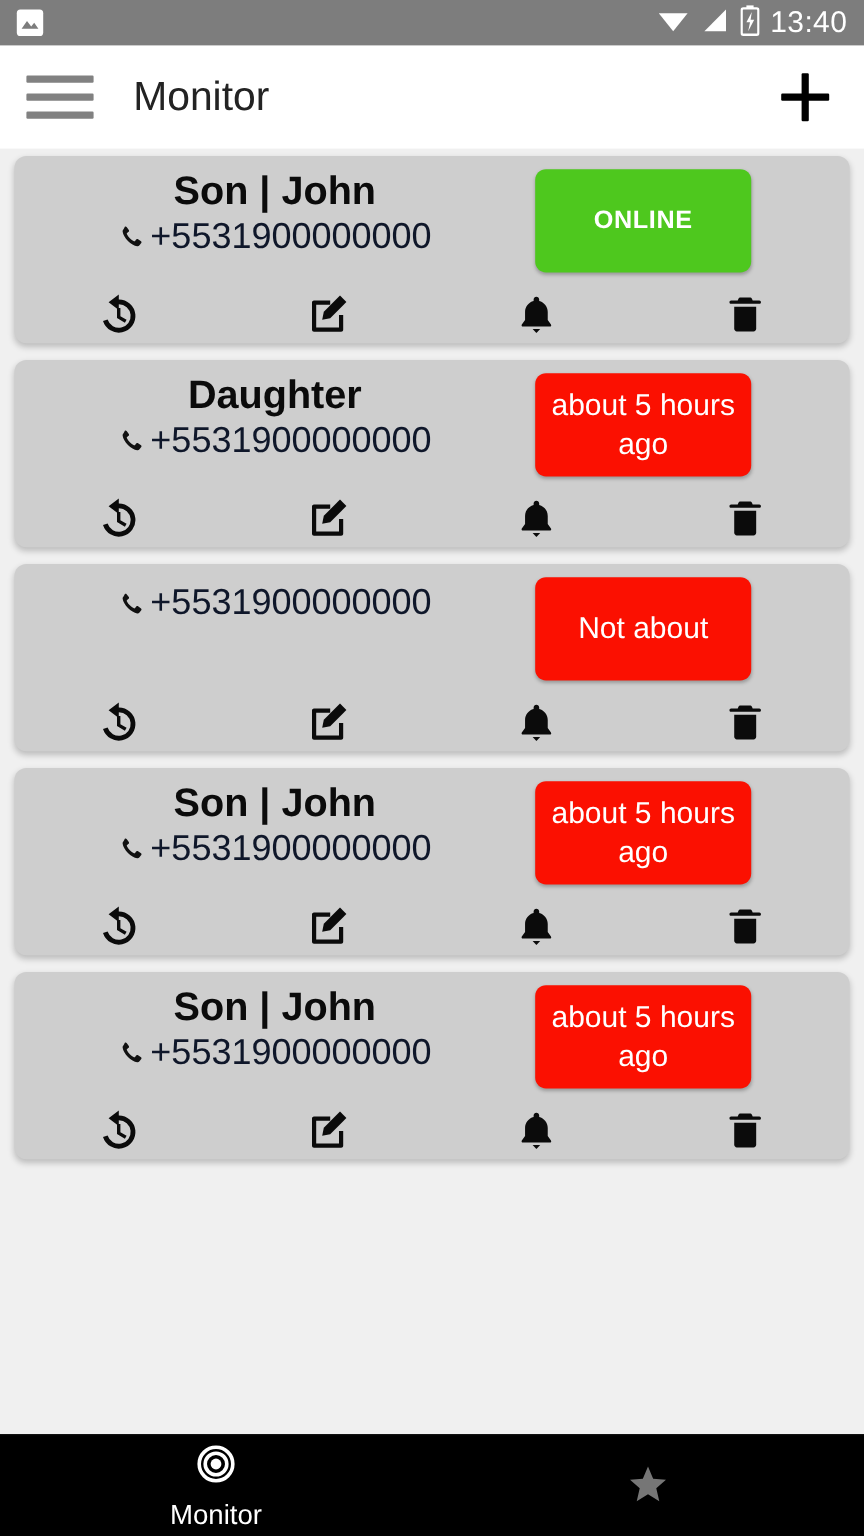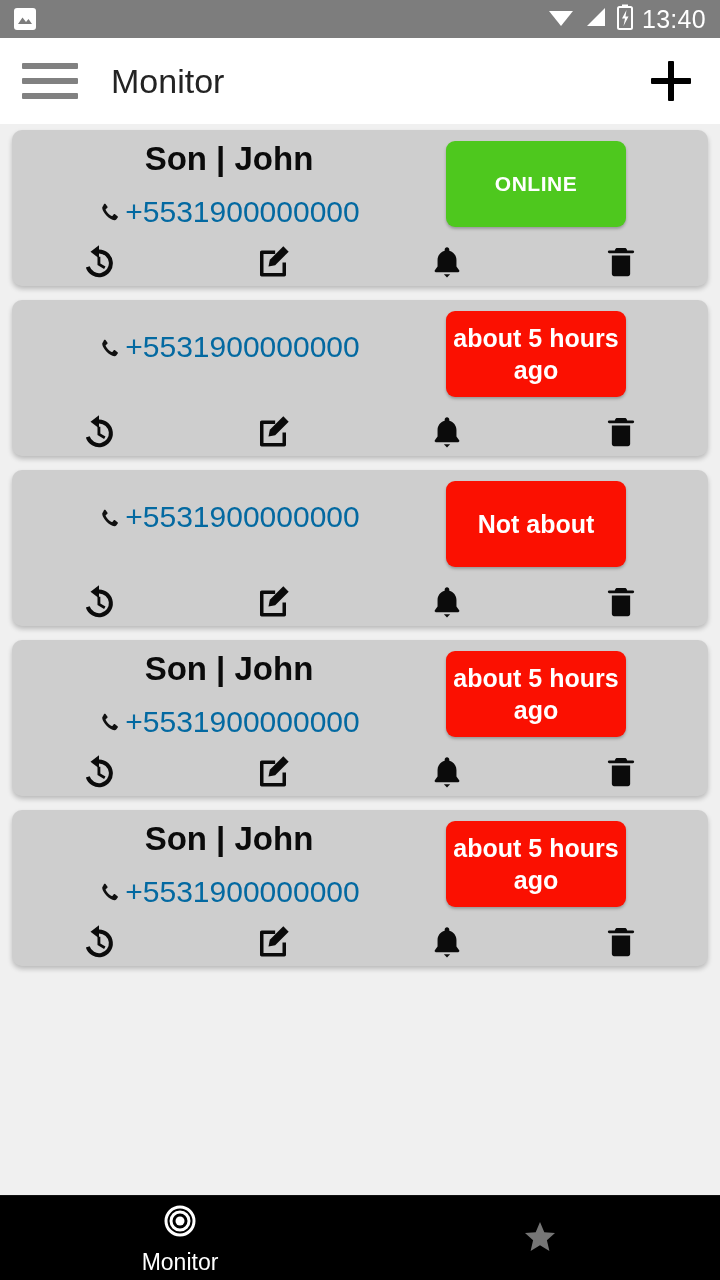--- a/index.html
+++ b/index.html
@@ -55,35 +55,35 @@
   .card-top { display:flex; align-items:flex-start; height:100px; }
   .card-info {
     flex:0 0 434px; display:flex; flex-direction:column;
     align-items:center; padding-top:4px;
   }
   .contact-name {
     font-size:33px; font-weight:bold; color:#0b0b0b; line-height:1.06;
     white-space:nowrap;
   }
   .contact-phone {
-    display:flex; align-items:center; gap:5px; margin-top:18px;
-    font-size:30px; color:#0369a1; line-height:1.1;
+    display:flex; align-items:center; gap:5px; margin-top:4px;
+    font-size:30px; color:#0f172a; line-height:1.1;
   }
   .phone-glyph { width:22px; height:26px; display:inline-block; }
 
   .status-badge {
     margin-top:3px; width:180px; min-height:86px;
     border-radius:9px; color:#fff;
     display:flex; align-items:center; justify-content:center;
     text-align:center; padding:4px 6px;
     box-shadow:0 2px 3px rgba(0,0,0,0.25);
     font-size:25px; line-height:1.28;
   }
   .status-badge.online { background:#4ec81e; font-weight:bold; font-size:21px; letter-spacing:.5px; }
-  .status-badge.offline { background:#fb1001; font-weight:700; }
+  .status-badge.offline { background:#fb1001; font-weight:400; }
 
   .card-actions {
     display:flex; align-items:center; height:48px; padding:0 0 0 0;
   }
   .action {
     flex:1 1 0; display:flex; align-items:center; justify-content:center;
     cursor:pointer; height:48px;
   }
   .action svg { display:block; }
 
@@ -182,20 +182,21 @@
             <svg width="36" height="40" viewBox="0 0 24 24">
               <path d="M9.4 2.6h5.2c.5 0 .95.3 1.15.75l.4.95h3.7c.5 0 .9.4.9.9s-.4.9-.9.9H4.15c-.5 0-.9-.4-.9-.9s.4-.9.9-.9h3.7l.4-.95c.2-.45.65-.75 1.15-.75z" fill="#0b0b0b"></path>
               <path d="M5.9 7.7h12.2v12.3c0 .8-.65 1.45-1.45 1.45H7.35c-.8 0-1.45-.65-1.45-1.45z" fill="#0b0b0b"></path>
             </svg>
           </div>
         </div>
       </div>
       <div class="card">
         <div class="card-top">
           <div class="card-info">
+            <div class="contact-name">Daughter</div>
             <div class="contact-phone">
               <span class="phone-glyph"><svg width="22" height="26" viewBox="0 0 24 24">
                   <path d="M6.6 3.2c.5-.4 1.2-.3 1.6.2l2 2.7c.4.5.3 1.2-.2 1.6l-1.4 1.1c-.3.2-.4.6-.2 1 .6 1.3 1.6 2.7 2.7 3.8 1.1 1.1 2.5 2.1 3.8 2.7.4.2.8.1 1-.2l1.1-1.4c.4-.5 1.1-.6 1.6-.2l2.7 2c.5.4.6 1.1.2 1.6l-1.6 2c-.5.6-1.3.9-2.1.8-2.6-.3-5.8-2.2-8.4-4.8C6.8 13.5 4.9 10.3 4.6 7.7c-.1-.8.2-1.6.8-2.1z" fill="#111"></path>
                 </svg></span>
               <span>+5531900000000</span>
             </div>
           </div>
           <div class="status-badge offline">about 5 hours ago</div>
         </div>
         <div class="card-actions">

